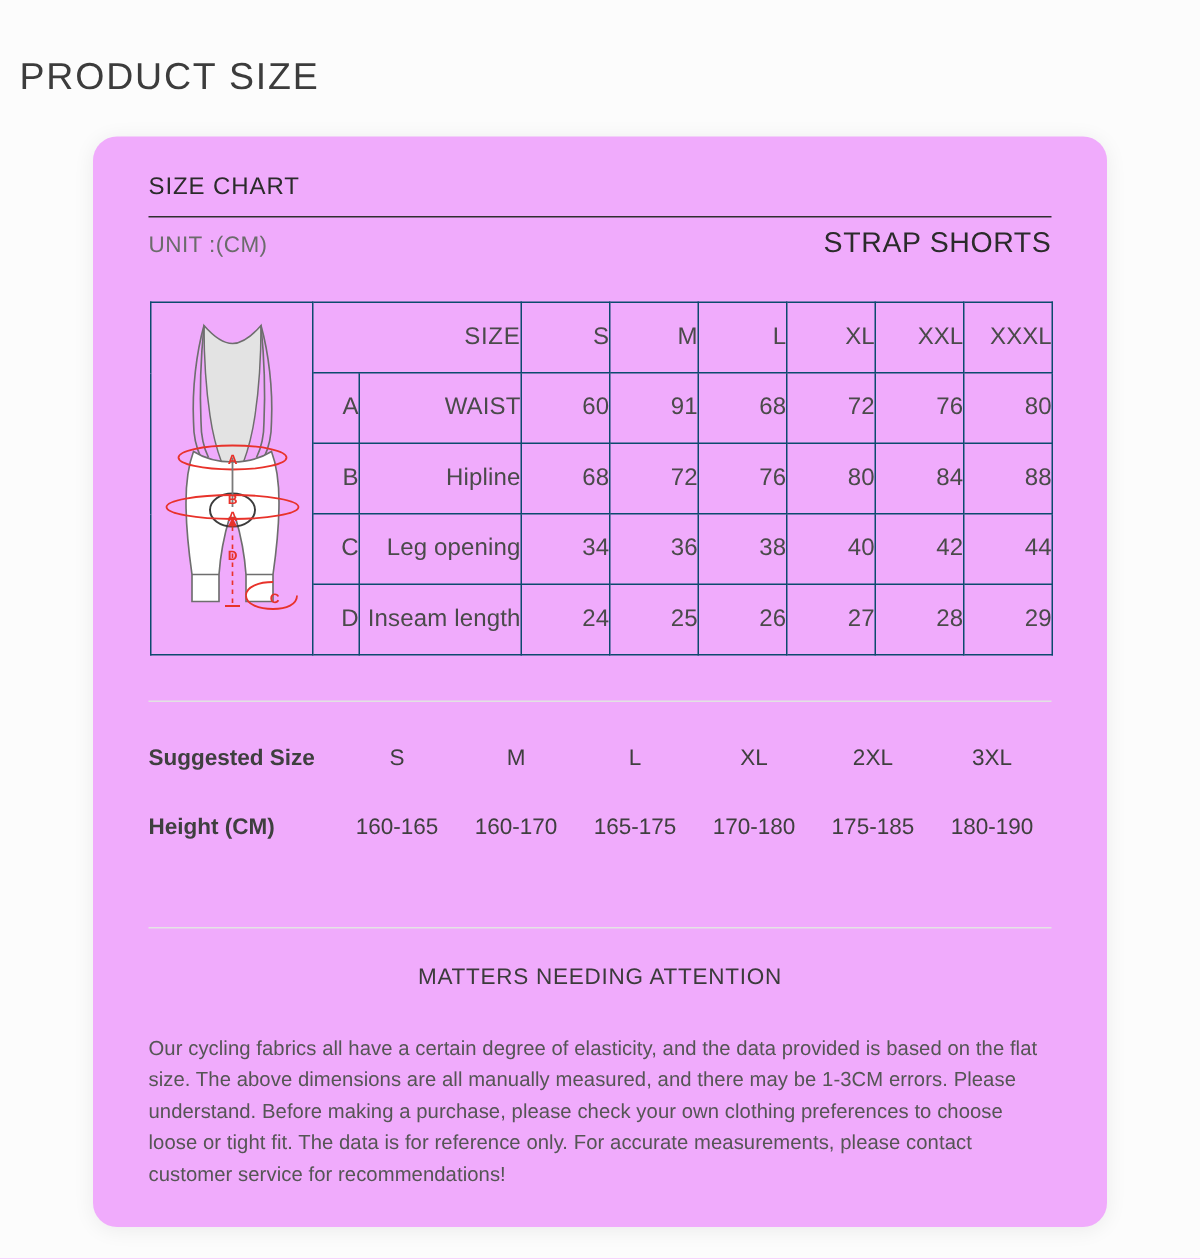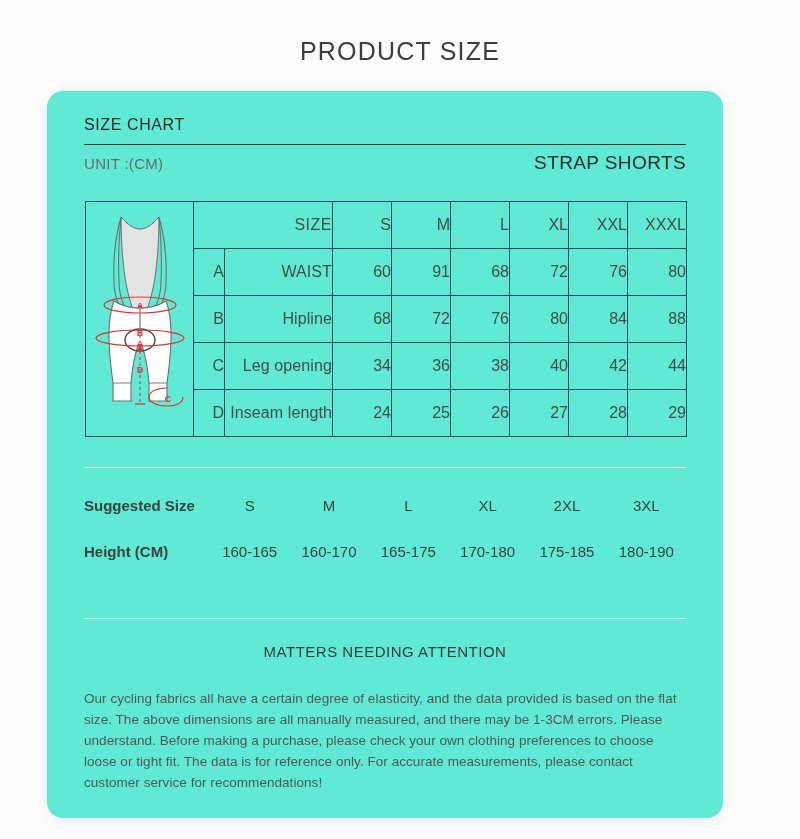--- a/index.html
+++ b/index.html
@@ -9,38 +9,39 @@
   body {
     width: 800px;
     height: 839px;
     background: #fcfcfc;
     font-family: "Liberation Sans", sans-serif;
     color: #3a3a3a;
     overflow: hidden;
   }
 
   .page-title {
-    text-align: center;
+    text-align: left;
     font-size: 25px;
     font-weight: 400;
     letter-spacing: 1.2px;
     color: #3c3c3c;
     margin: 0;
     padding-top: 37px;
     height: 34px;
     box-sizing: content-box;
+    padding-left: 13px;
   }
 
   .card {
     position: absolute;
-    left: 47px;
+    left: 62px;
     top: 91px;
     width: 676px;
     height: 727px;
-    background: #5eead4;
+    background: #f0abfc;
     border-radius: 16px;
     box-shadow: 0 2px 14px rgba(0,0,0,0.07);
   }
 
   .card-inner {
     position: relative;
     width: 100%;
     height: 100%;
   }
 

